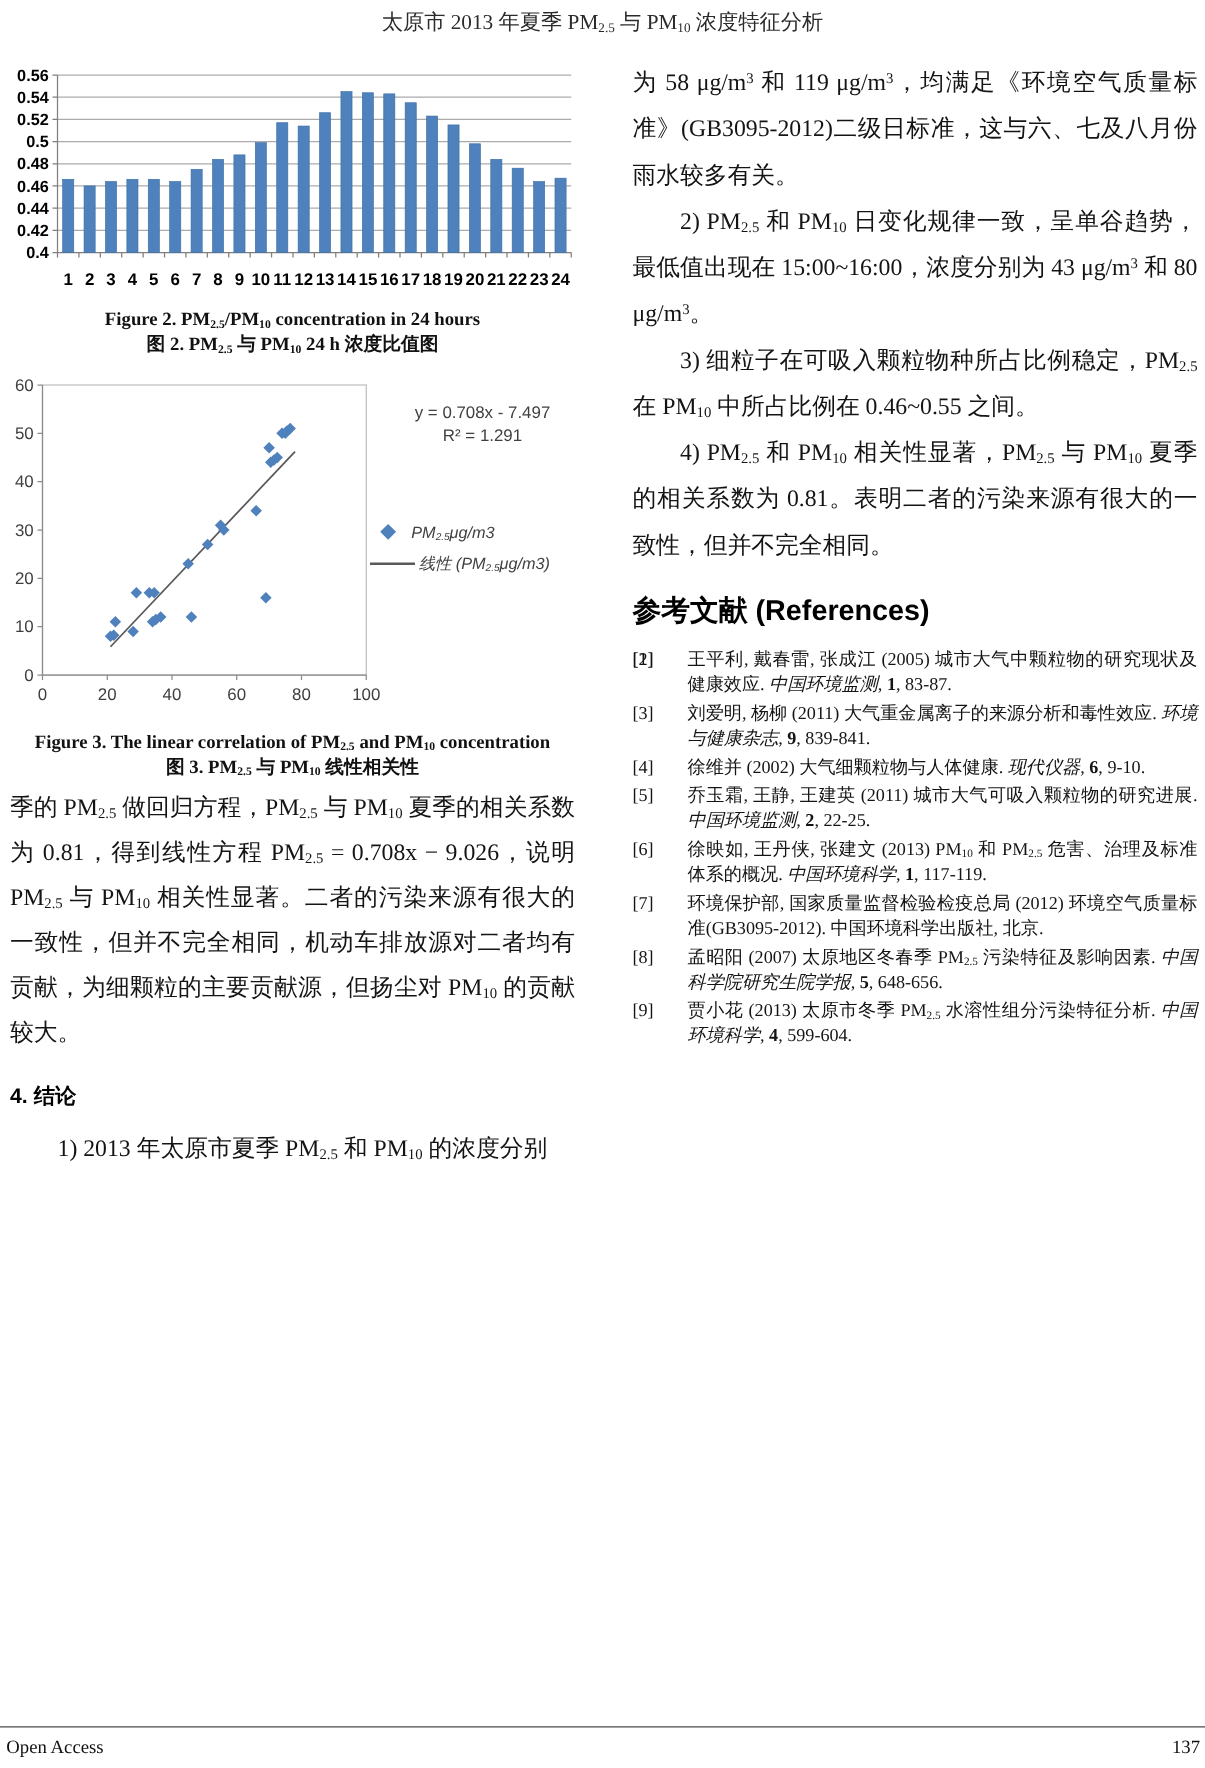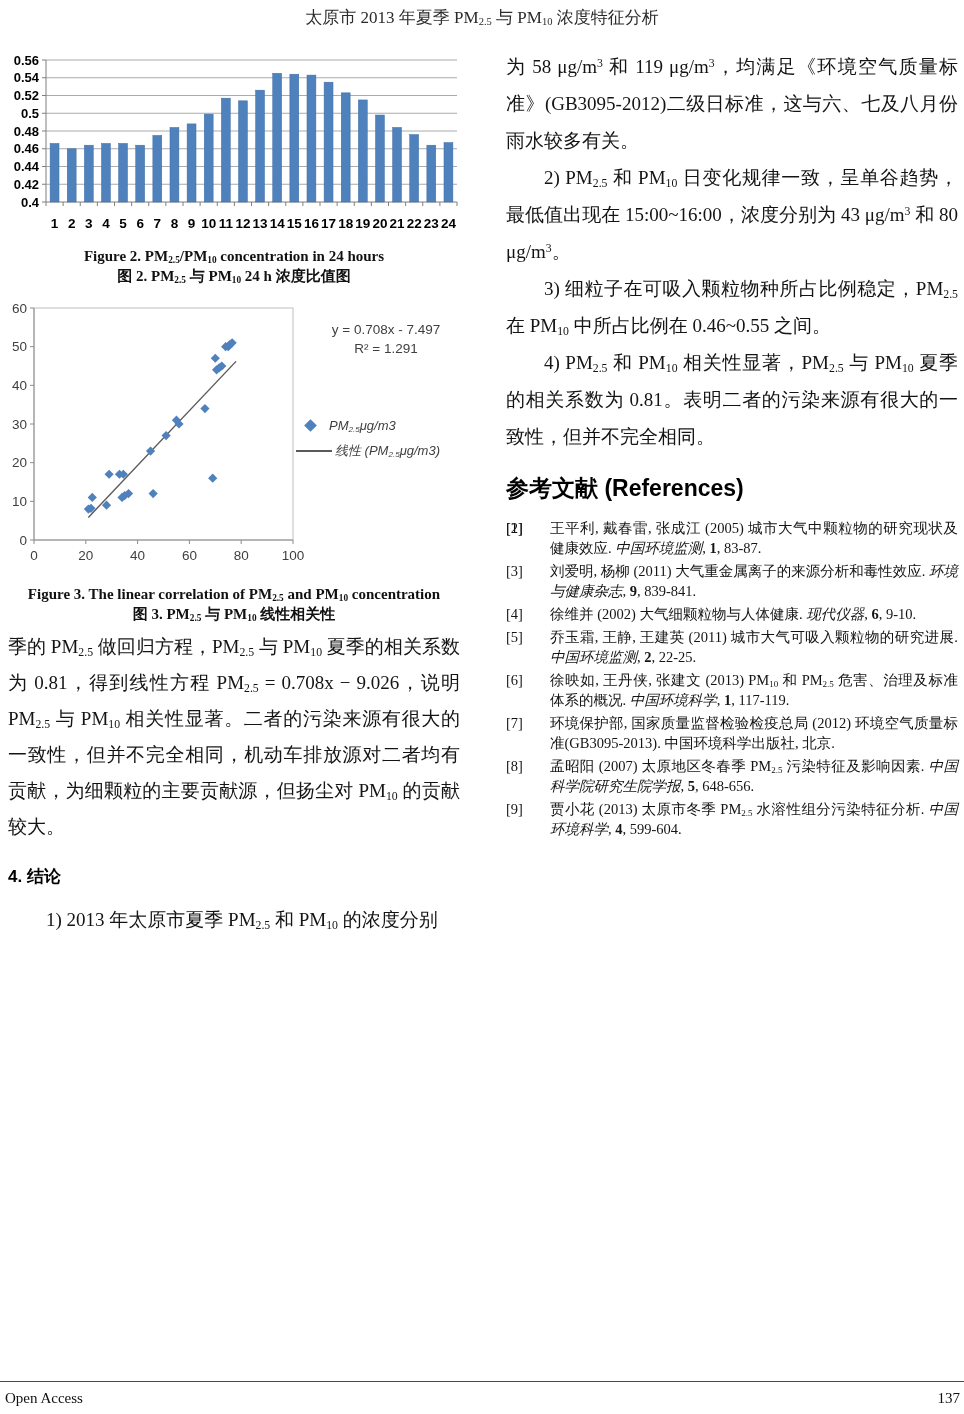--- a/index.html
+++ b/index.html
@@ -259,21 +259,21 @@
 
     <h2 class="refs-heading">参考文献  (References)</h2>
 
     <div class="refs" id="ref-list">
         <div class="ref-item"><span class="ref-num">[1]</span></div>
         <div class="ref-item"><span class="ref-num">[2]</span><span>王平利, 戴春雷, 张成江 (2005) 城市大气中颗粒物的研究现状及健康效应. <i>中国环境监测</i>, <b>1</b>, 83-87.</span></div>
         <div class="ref-item"><span class="ref-num">[3]</span><span>刘爱明, 杨柳 (2011) 大气重金属离子的来源分析和毒性效应. <i>环境与健康杂志</i>, <b>9</b>, 839-841.</span></div>
         <div class="ref-item"><span class="ref-num">[4]</span><span>徐维并 (2002) 大气细颗粒物与人体健康. <i>现代仪器</i>, <b>6</b>, 9-10.</span></div>
         <div class="ref-item"><span class="ref-num">[5]</span><span>乔玉霜, 王静, 王建英 (2011) 城市大气可吸入颗粒物的研究进展. <i>中国环境监测</i>, <b>2</b>, 22-25.</span></div>
         <div class="ref-item"><span class="ref-num">[6]</span><span>徐映如, 王丹侠, 张建文 (2013) PM<sub>10</sub> 和 PM<sub>2.5</sub> 危害、治理及标准体系的概况. <i>中国环境科学</i>, <b>1</b>, 117-119.</span></div>
-        <div class="ref-item"><span class="ref-num">[7]</span><span>环境保护部, 国家质量监督检验检疫总局 (2012) 环境空气质量标准(GB3095-2013). 中国环境科学出版社, 北京.</span></div>
+        <div class="ref-item"><span class="ref-num">[7]</span><span>环境保护部, 国家质量监督检验检疫总局 (2012) 环境空气质量标准(GB3095-2012). 中国环境科学出版社, 北京.</span></div>
         <div class="ref-item"><span class="ref-num">[8]</span><span>孟昭阳 (2007) 太原地区冬春季 PM<sub>2.5</sub> 污染特征及影响因素. <i>中国科学院研究生院学报</i>, <b>5</b>, 648-656.</span></div>
         <div class="ref-item"><span class="ref-num">[9]</span><span>贾小花 (2013) 太原市冬季 PM<sub>2.5</sub> 水溶性组分污染特征分析. <i>中国环境科学</i>, <b>4</b>, 599-604.</span></div>
       </div>
   </div>
 
   <div class="footer-rule"></div>
   <div class="footer-left">Open Access</div>
   <div class="footer-right">137</div>
 
 </div>

